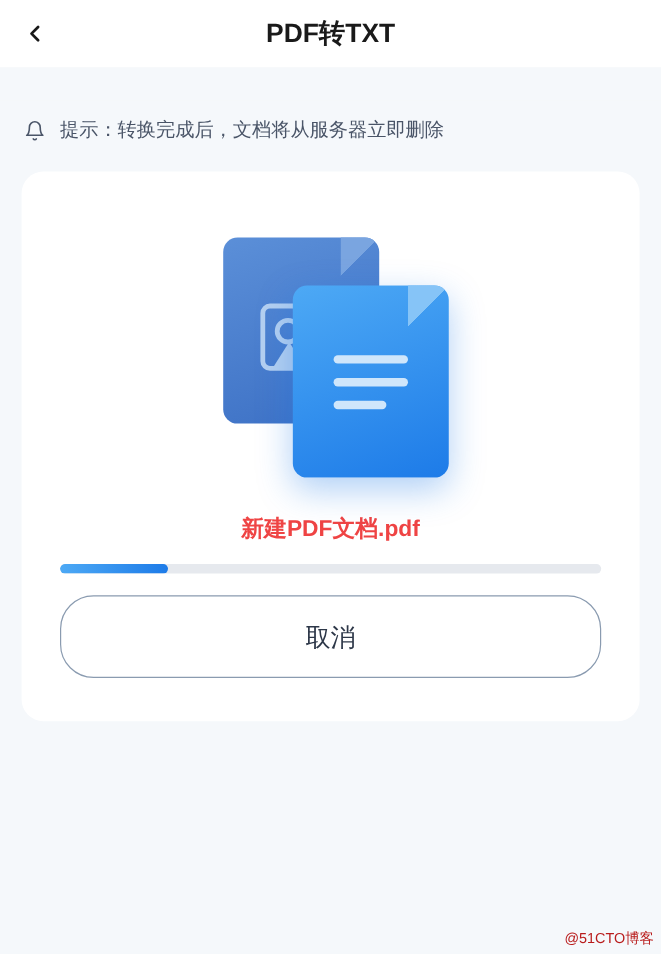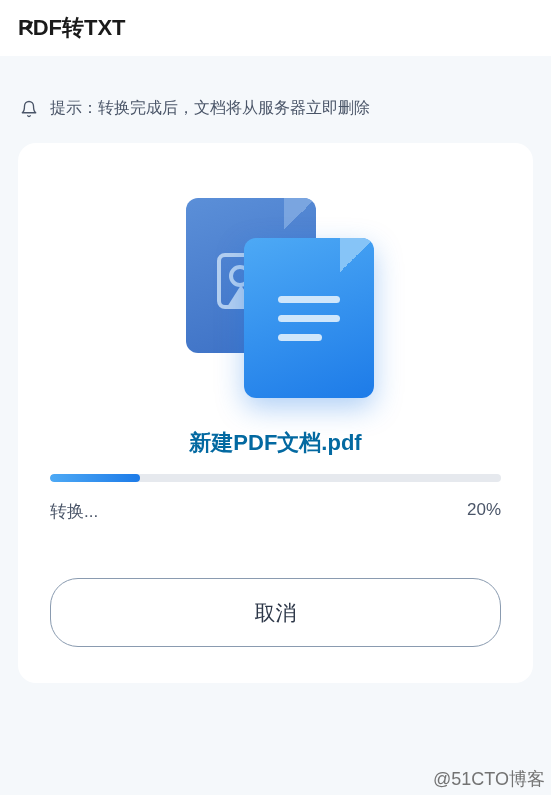--- a/index.html
+++ b/index.html
@@ -25,20 +25,21 @@
       width: 22px;
       height: 22px;
       cursor: pointer;
     }
     .back-icon svg {
       width: 100%;
       height: 100%;
     }
     .page-title {
       flex: 1;
+      text-align: center;
       font-size: 22px;
       font-weight: 600;
       color: #1a1a1a;
       margin-left: -22px;
     }
     .notice-bar {
       display: flex;
       align-items: center;
       padding: 14px 20px;
       margin-top: 28px;
@@ -153,23 +154,23 @@
       background: #cfe6fb;
       border-radius: 4px;
       margin: 6px 0;
     }
     .text-line.short {
       width: 44px;
       align-self: flex-start;
       margin-left: 34px;
     }
     .file-name {
-      font-size: 22px;
+      font-size: 19px;
       font-weight: 600;
-      color: #0369a1;
+      color: #ef4444;
       margin-bottom: 16px;
     }
     .progress-bar {
       width: 100%;
       height: 8px;
       background: #e6e9ee;
       border-radius: 6px;
       overflow: hidden;
       margin-bottom: 18px;
     }
@@ -194,22 +195,22 @@
       border-radius: 28px;
       background: transparent;
       font-size: 21px;
       color: #2d3748;
       cursor: pointer;
     }
     .watermark {
       position: absolute;
       right: 6px;
       bottom: 4px;
-      font-size: 18px;
-      color: #737373;
+      font-size: 12px;
+      color: #b91c1c;
     }
   </style>
 </head>
 <body>
 
 <div class="header">
   <div class="back-icon">
     <svg viewBox="0 0 24 24" fill="none" stroke="#1a1a1a" stroke-width="2.5" stroke-linecap="round" stroke-linejoin="round">
       <polyline points="15 18 9 12 15 6"></polyline>
     </svg>
@@ -240,21 +241,17 @@
       <div class="text-line short"></div>
     </div>
   </div>
 
   <div class="file-name">新建PDF文档.pdf</div>
 
   <div class="progress-bar">
     <div class="progress-fill" style="width:20%"></div>
   </div>
 
-  <div class="progress-info">
-    <span>转换...</span>
-    <span>20%</span>
-  </div>
 
   <button class="cancel-button">取消</button>
 </div>
 
 <div class="watermark">@51CTO博客</div>
 
 </body></html>

